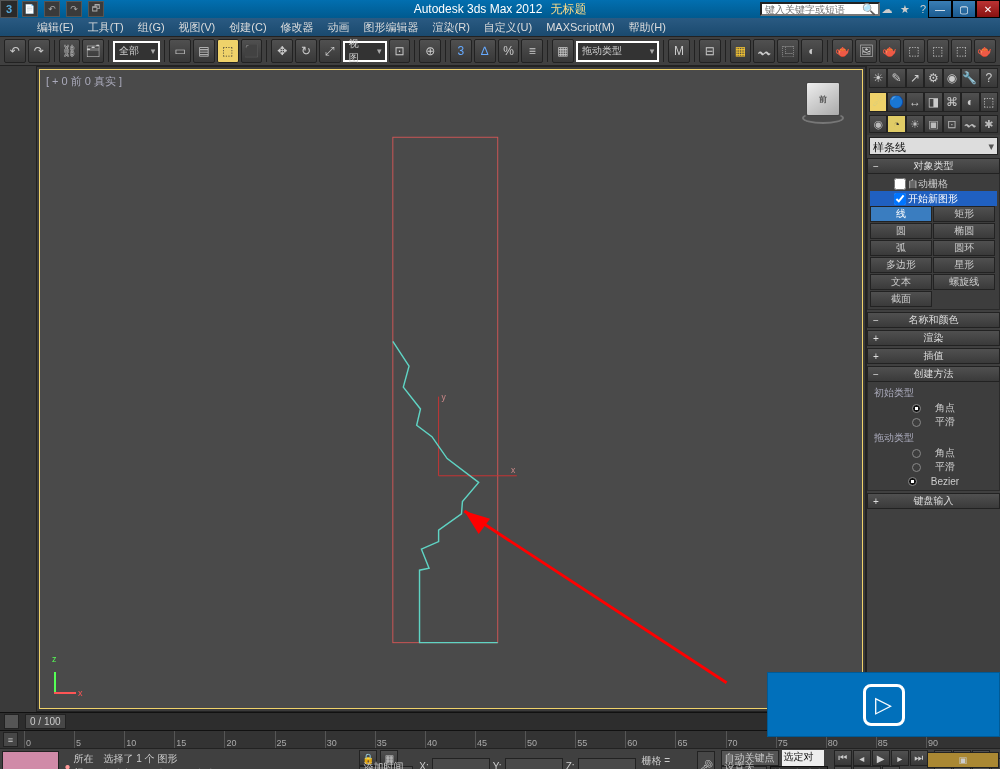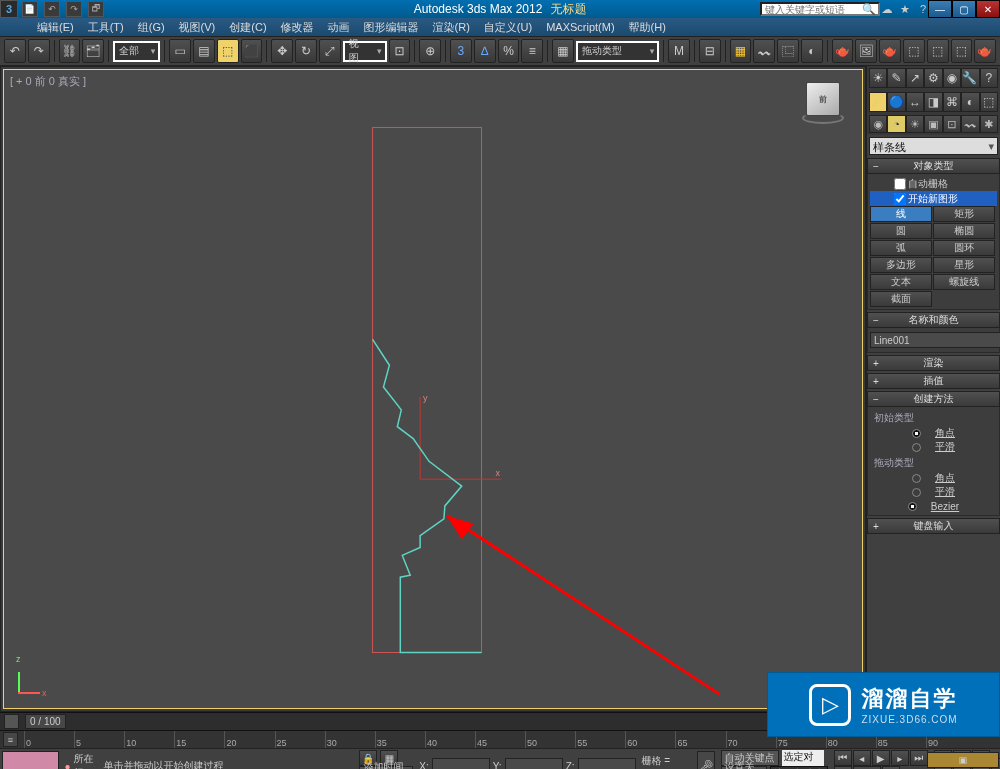--- a/index.html
+++ b/index.html
@@ -27,21 +27,21 @@
 .toolbar1 { height: 30px; background: #404040; border-top:1px solid #222; border-bottom:1px solid #222; display: flex; align-items: center; padding: 0 4px; gap: 2px; }
 .toolbar1 .tbtn { width: 24px; height: 24px; background: linear-gradient(to bottom,#505050,#383838); border:1px solid #222; display:inline-flex; align-items:center; justify-content:center; font-size:12px; color:#ccc; border-radius:2px; }
 .toolbar1 .tbtn.sel { background:#efd26a; color:#333; }
 .toolbar1 .tbtn.blue { color:#6af; }
 .toolbar1 .tbtn.yellow { color:#fc3; }
 .toolbar1 .dropdown { height:21px; background:#333; border:2px solid #ffffff; color:#ccc; padding:0 16px 0 4px; font-size:10px; position:relative; display:inline-flex; align-items:center; }
 .toolbar1 .dropdown::after { content:"▾"; position:absolute; right:3px; color:#aaa; font-size:9px; }
 .toolbar1 .sep { width:1px; height:22px; background:#222; margin:0 2px; }
 
 
-.main { display: flex; height: 646px; }
+.main { display: flex; height: 646px; margin-left: 36px; }
 .viewport-wrap { flex: 1; background:#3a3a3a; display:flex; flex-direction:column; border:1px solid #222; position:relative; }
 .viewport { flex:1; background:#4a4a4a; position:relative; margin:2px; border:1px solid #efd26a; overflow:hidden; }
 .vp-label { position:absolute; top:4px; left:6px; color:#aab; font-size:11px; }
 .viewcube { position:absolute; top:12px; right:18px; width:42px; height:42px; }
 .viewcube .cube { width:34px; height:34px; background:linear-gradient(145deg,#eee,#aaa); border:1px solid #444; position:absolute; top:0; left:4px; display:flex; align-items:center; justify-content:center; font-size:8px; color:#555; font-weight:bold; border-radius:2px; }
 .viewcube .ring { position:absolute; bottom:0; left:0; width:42px; height:12px; border-radius:50%; border:2px solid #777; border-top-color:transparent; }
 .axis-gizmo { position:absolute; bottom:14px; left:14px; width:30px; height:30px; }
 .axis-gizmo .y { position:absolute; left:0; bottom:0; width:2px; height:22px; background:#5f5; }
 .axis-gizmo .x { position:absolute; left:0; bottom:0; width:22px; height:2px; background:#f55; }
 .axis-gizmo .ly { position:absolute; left:-2px; top:-10px; color:#5f5; font-size:9px; }
@@ -65,21 +65,21 @@
 .cmdpanel .roll-body { background:#3d3d3d; border:1px solid #2a2a2a; border-top:none; padding:2px; }
 .cmdpanel .chk { display:flex; align-items:center; font-size:10px; height:15px;padding-left:24px; }
 .cmdpanel .chk input { width:12px; height:12px; margin-right:2px; }
 .cmdpanel .chk.hi { background:#2060c0; color:#fff; }
 .cmdpanel .btngrid { display:flex; flex-wrap:wrap; gap:1px; }
 .cmdpanel .sbtn { width:49%; height:16px; background:linear-gradient(to bottom,#505050,#3a3a3a); border:1px solid #222; font-size:10px; display:flex; align-items:center; justify-content:center; color:#ccc; }
 .cmdpanel .sbtn.active { background:#3a7dc0; color:#fff; }
 .cmdpanel .panel-input { display:flex; margin:2px 0; }
 .cmdpanel .panel-input input { flex:1; height:16px; background:#4a4a4a; border:1px solid #222; color:#ccc; font-size:10px; padding:0 3px; }
 .cmdpanel .grouplabel { font-size:10px; color:#aab; margin:2px 0 1px 4px; }
-.cmdpanel .radio { display:flex; align-items:center; justify-content:center; font-size:10px; height:14px; gap:14px;text-decoration:underline; }
+.cmdpanel .radio { display:flex; align-items:center; justify-content:center; font-size:10px; height:14px; gap:14px; }
 .cmdpanel .radio .dot { width:9px; height:9px; border-radius:50%; border:1px solid #888; display:inline-block; }
 .cmdpanel .radio .dot.on { background:radial-gradient(circle,#fff 30%,#111 31%,#111 100%); }
 
 
 .timeslider { height:18px; background:#2d2d2d; display:flex; align-items:center; padding:8px 4px; gap:6px; border-top:1px solid #111; }
 .timeslider .knob { width:15px; height:15px; background:#555; border:1px solid #222; }
 .timeslider .framebox { background:#474747; border:1px solid #222; padding:0 4px; height:15px; font-size:10px; display:flex; align-items:center; }
 .timeslider .track { flex:1; position:relative; }
 
 
@@ -299,26 +299,20 @@
           <span class="sbtn" style="visibility:hidden"></span>
         </div>
       </div>
     </div>
 
     <div class="rollout">
       <div class="roll-head">
           <span class="tog">−</span>
           <span>名称和颜色</span>
         </div>
-      <div class="roll-body">
-        <div class="panel-input">
-          <input value="Line001" style="">
-
-        </div>
-      </div>
     </div>
 
     <div class="rollout">
       <div class="roll-head">
           <span class="tog">+</span>
           <span>渲染</span>
         </div>
     </div>
     <div class="rollout">
       <div class="roll-head">
@@ -400,20 +394,21 @@
 
 <div class="statusbar">
   <div class="pink"></div>
   <div class="col">
     <div class="row">
       <span style="color:#f99;font-size:10px">●</span>
       <span class="label">所在行:</span>
     </div>
   </div>
   <div class="col" style="flex:0 0 250px">
+    <div class="prompt">选择了 1 个 图形</div>
     <div class="prompt">单击并拖动以开始创建过程</div>
   </div>
   <div class="col">
     <div class="row">
       <span class="xbtn">🔒</span>
       <span class="xbtn">▦</span>
     </div>
     <div class="row">
         <span class="btn">添加时间标记</span>
       </div>
@@ -465,17 +460,13 @@
     <span class="nbtn"></span>
     <span class="nbtn"></span>
     <span class="nbtn"></span>
     <span class="nbtn"></span>
   </div>
   <span class="maxbtn">▣</span>
 </div>
 
 <div class="watermark">
   <div class="logo">▷</div>
-  <div class="txt">
-    <span class="big">溜溜自学</span>
-    <span class="sm">ZIXUE.3D66.COM</span>
-  </div>
 </div>
 
 </body></html>

